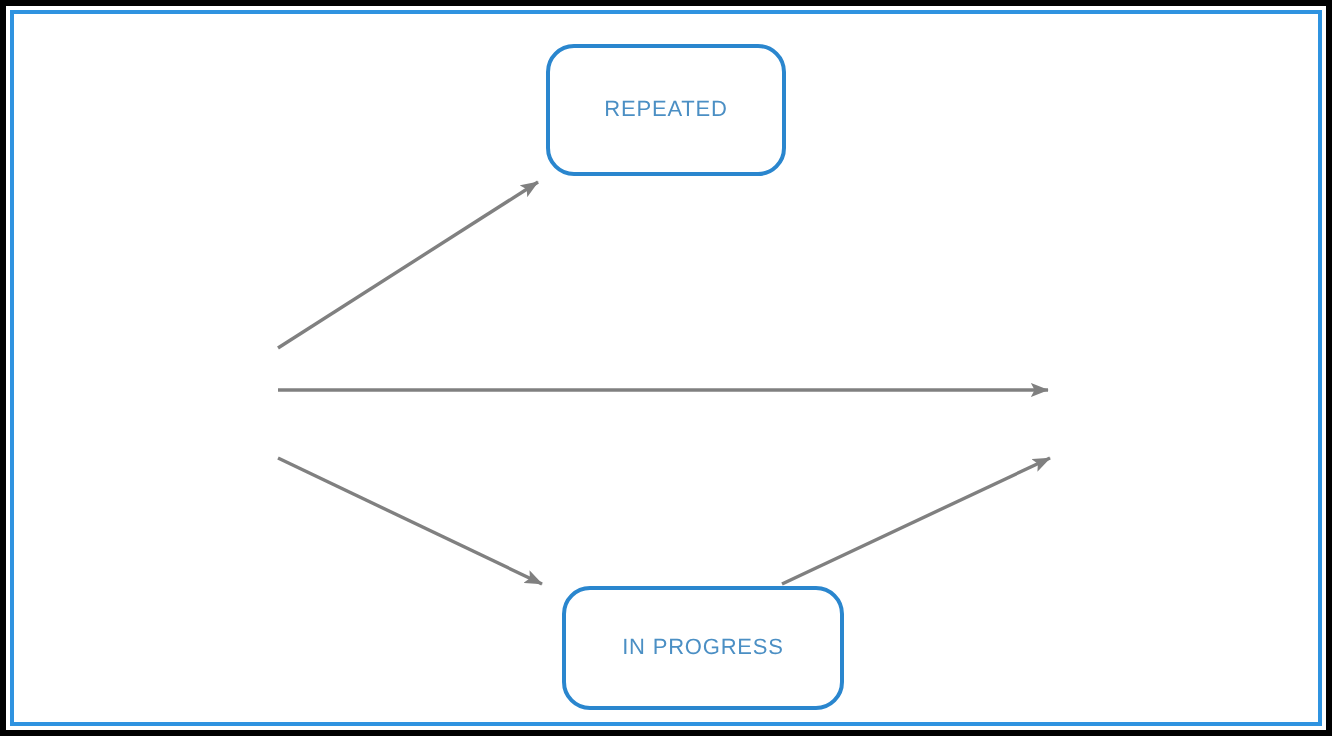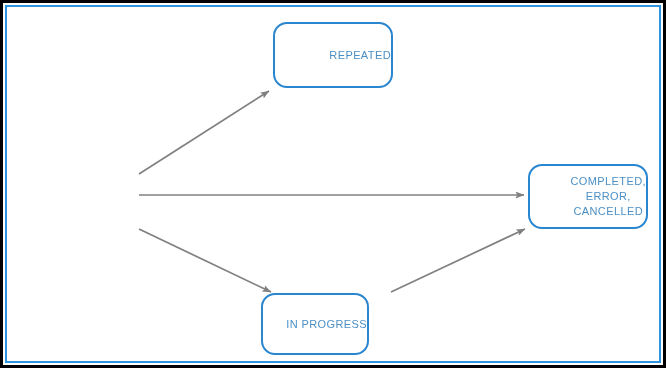--- a/index.html
+++ b/index.html
@@ -37,34 +37,34 @@
     height: 368px;
   }
   .node {
     position: absolute;
     box-sizing: border-box;
     border: 2px solid #2a86ce;
     border-radius: 14px;
     background: #ffffff;
     display: flex;
     align-items: center;
-    justify-content: flex-end;
+    justify-content: center;
     text-align: center;
   }
   .node-label {
     color: #4b8fc4;
     font-size: 11px;
     letter-spacing: 0.4px;
     line-height: 15px;
     white-space: pre-line;
     font-family: "Liberation Sans", sans-serif;
   }
   #node-pending   { left: 16px;  top: 167px; width: 117px; height: 61px; }
   #node-repeated  { left: 270px; top: 19px;  width: 120px; height: 66px; }
-  #node-inprogress{ left: 258px; top: 290px; width: 108px; height: 62px; }
+  #node-inprogress{ left: 278px; top: 290px; width: 141px; height: 62px; }
   #node-completed { left: 525px; top: 161px; width: 120px; height: 65px; }
 </style>
 </head>
 <body>
 
 <div id="diagram-frame">
 
   <svg id="canvas" viewBox="0 0 666 368" xmlns="http://www.w3.org/2000/svg">
     <defs>
       <marker id="arrowhead" markerWidth="9" markerHeight="7" refX="8.6" refY="3.5" orient="auto" markerUnits="userSpaceOnUse">
@@ -91,20 +91,15 @@
 
 
   <div class="node" id="node-repeated">
     <span class="node-label">REPEATED</span>
   </div>
 
   <div class="node" id="node-inprogress">
     <span class="node-label">IN PROGRESS</span>
   </div>
 
-  <div class="node" id="node-completed">
-    <span class="node-label">COMPLETED,
-ERROR,
-CANCELLED</span>
-  </div>
 
   <div id="inner-border"></div>
 </div>
 
 </body></html>

